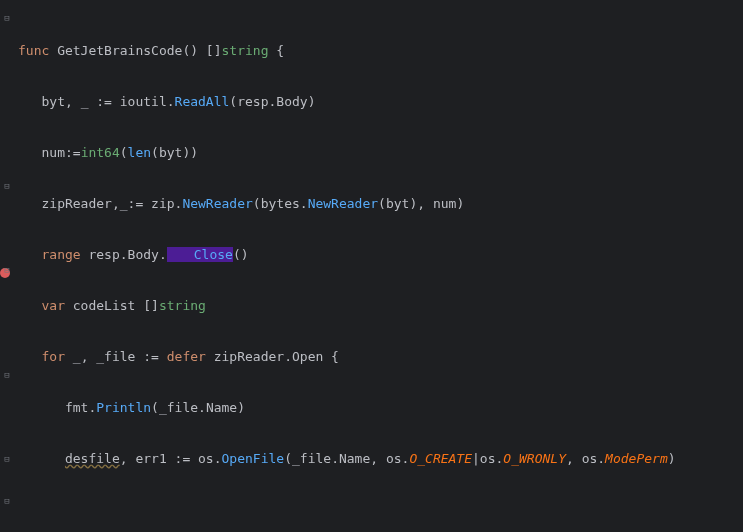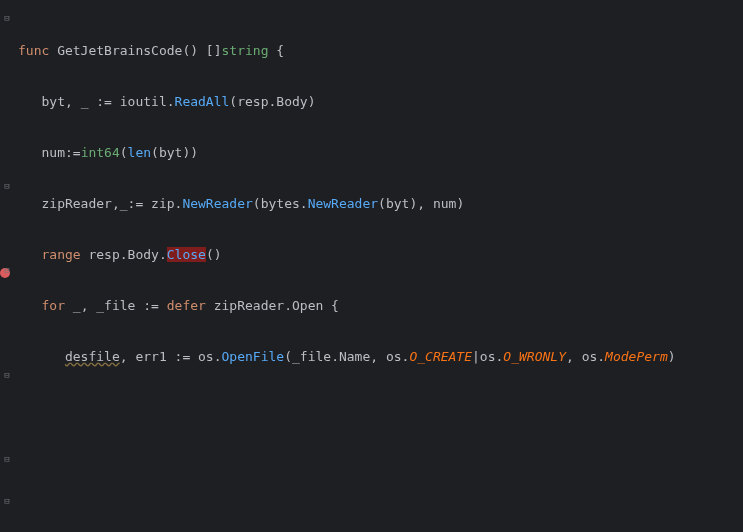--- a/index.html
+++ b/index.html
@@ -50,21 +50,21 @@
   width: 10px;
   height: 10px;
   background: #db5c5c;
   border-radius: 50%;
 }
 .kw { color: #cf8e6d; }
 .fn { color: #bcbec4; }
 .ty { color: #6aab73; }
 .call { color: #57aaf7; }
 .const { color: #f97316; font-style: italic; }
-.hl { background: #7f1d1d; }
+.hl { background: #4c1d95; padding-left: 27px; }
 .wavy { text-decoration: underline wavy #857042; text-decoration-skip-ink: none; text-align: right; }
 .redacted {
   display: inline-block;
   background: #3a5568;
   height: 14px;
   vertical-align: middle;
   filter: blur(1px);
   opacity: 0.6;
 }
 </style>
@@ -80,21 +80,23 @@
   <span class="gutter-mark" style="top:454px">⊟</span>
   <span class="gutter-mark" style="top:496px">⊟</span>
 </div>
 
 <div class="code">
 <div class="line"><span class="kw">func</span> <span class="fn">GetJetBrainsCode</span><span>() []</span><span class="ty">string</span><span> {</span></div>
 <div class="line">   <span>byt</span><span>, </span><span>_</span><span> := </span><span>ioutil</span><span>.</span><span class="call">ReadAll</span><span>(</span><span>resp</span><span>.</span><span>Body</span><span>)</span></div>
 <div class="line">   <span>num</span><span>:=</span><span class="ty">int64</span><span>(</span><span class="call">len</span><span>(</span><span>byt</span><span>))</span></div>
 <div class="line">   <span>zipReader</span><span>,</span><span>_</span><span>:= </span><span>zip</span><span>.</span><span class="call">NewReader</span><span>(</span><span>bytes</span><span>.</span><span class="call">NewReader</span><span>(</span><span>byt</span><span>), </span><span>num</span><span>)</span></div>
 <div class="line">   <span class="kw">range</span><span> </span><span>resp</span><span>.</span><span>Body</span><span>.</span><span class="call hl">Close</span><span>()</span></div>
+<div class="line">   <span class="kw">var</span><span> </span><span>codeList</span><span> []</span><span class="ty">string</span></div>
 <div class="line">   <span class="kw">for</span><span> </span><span>_</span><span>, </span><span>_file</span><span> := </span><span class="kw">defer</span><span> </span><span>zipReader</span><span>.</span><span>Open</span><span> {</span></div>
+<div class="line">      <span>fmt</span><span>.</span><span class="call">Println</span><span>(</span><span>_file</span><span>.</span><span>Name</span><span>)</span></div>
 <div class="line">      <span class="wavy">desfile</span><span>, </span><span>err1</span><span> := </span><span>os</span><span>.</span><span class="call">OpenFile</span><span>(</span><span>_file</span><span>.</span><span>Name</span><span>, </span><span>os</span><span>.</span><span class="const">O_CREATE</span><span>|</span><span>os</span><span>.</span><span class="const">O_WRONLY</span><span>, </span><span>os</span><span>.</span><span class="const">ModePerm</span><span>)</span></div>
 
 
 
 
 
 
 
 
 

